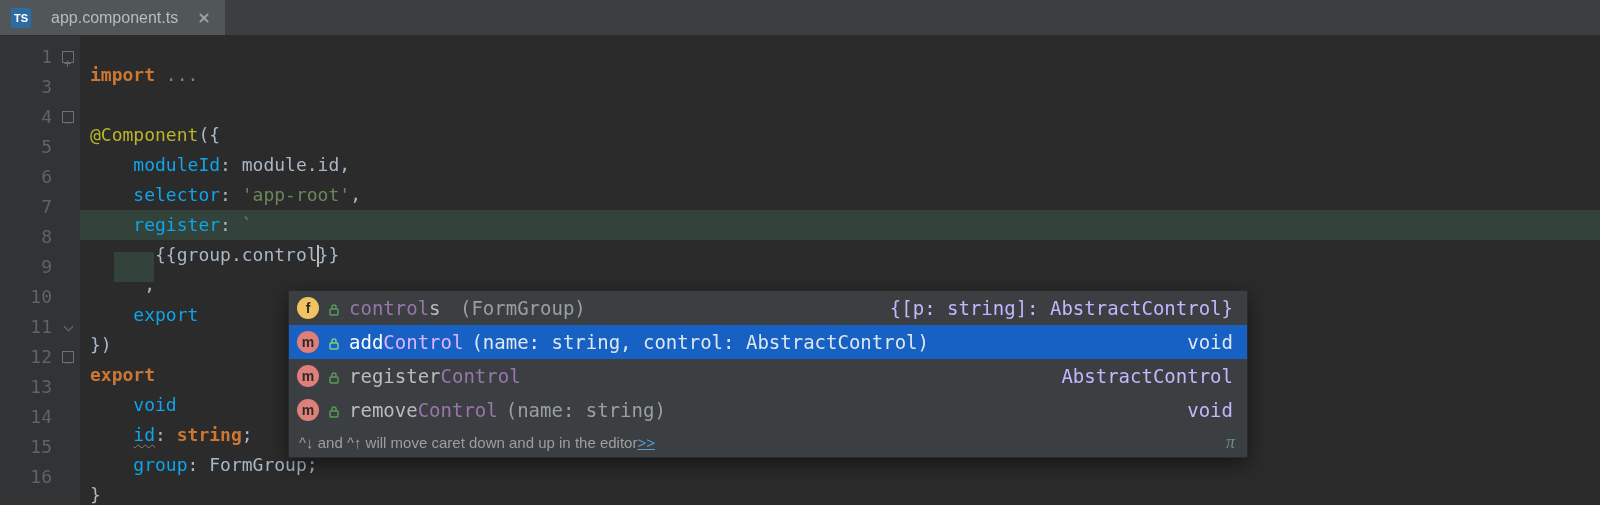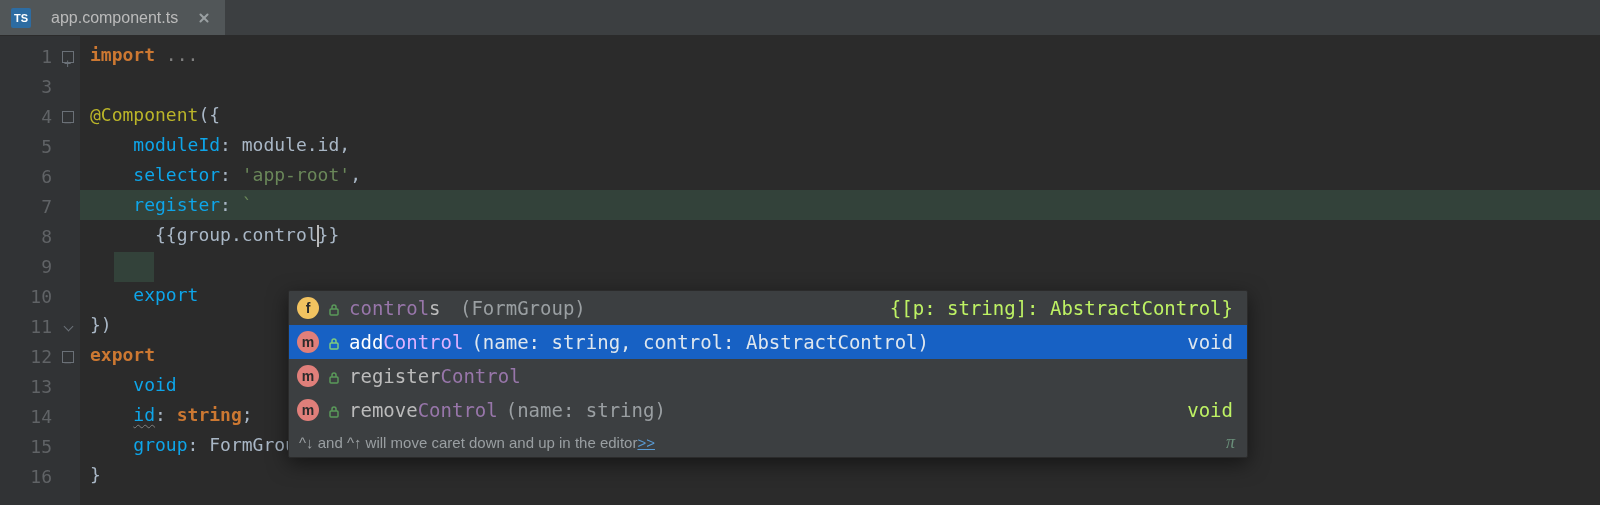--- a/index.html
+++ b/index.html
@@ -69,21 +69,21 @@
     content:"−"; position:absolute; color:#6a7077; font-size:13px;
     left:2px; top:-3px;
   }
   .fold-close::before{
     content:""; position:absolute; border-left:1px solid #6a7077;
     border-bottom:1px solid #6a7077; width:6px; height:6px;
     transform:rotate(-45deg); left:3px; top:2px;
   }
 
   .code {
-    flex:1; position:relative; padding-top:4px;
+    flex:1; position:relative; padding-top:24px;
   }
   .code .row {
     height:30px; line-height:30px;
     padding-left:10px; white-space:pre;
   }
   .hl-line { background:#33423a; } 
   .bg-strip {
     position:absolute; left:34px; top:216px; width:40px; height:30px;
     background:#33423a;
   }
@@ -129,21 +129,21 @@
   .vis-badge {
     width:14px; height:14px; position:relative; flex:0 0 auto;
   }
   .vis-badge svg { width:14px; height:14px; }
   .popup .name { white-space:pre; }
   .popup .name .match { color:#9876aa; }
   .popup .item.selected .name .match { color:#e0b2ff; }
   .popup .sig { color:#9a9fa2; white-space:pre; }
   .popup .item.selected .sig { color:#dfe7ee; }
   .popup .spacer { flex:1; }
-  .popup .ret { color:#bef264; white-space:pre; }
+  .popup .ret { color:#c4b5fd; white-space:pre; }
   .popup .item.selected .ret { color:#dfe7ee; }
   .popup-footer {
     display:flex; align-items:center; height:30px;
     padding:0 12px 0 10px; color:#9a9fa2;
     font-family:-apple-system,Segoe UI,Arial,sans-serif;
     font-size:15px;
   }
   .popup-footer .spacer{flex:1}
   .pi { font-family:serif; font-style:italic; color:#6a8f7a; font-size:18px;}
   .link { color:#5a9bd4; text-decoration:underline; cursor:pointer; }
@@ -236,20 +236,21 @@
       <div class="item">
         <span class="kind-badge kind-m">m</span>
         <span class="vis-badge">
           <svg viewBox="0 0 14 14">
               <rect x="3" y="6" width="8" height="6" rx="1" fill="none" stroke="#5a9a5a" stroke-width="1.5"></rect>
               <path d="M5 6 V4 a2 2 0 0 1 4 0 V6" fill="none" stroke="#5a9a5a" stroke-width="1.5"></path>
             </svg>
         </span>
         <span class="name"><span>register</span><span class="match">Control</span></span>
         <span class="spacer"></span>
+        <span class="ret">AbstractControl</span>
       </div>
 
       <div class="item">
         <span class="kind-badge kind-m">m</span>
         <span class="vis-badge">
           <svg viewBox="0 0 14 14">
               <rect x="3" y="6" width="8" height="6" rx="1" fill="none" stroke="#5a9a5a" stroke-width="1.5"></rect>
               <path d="M5 6 V4 a2 2 0 0 1 4 0 V6" fill="none" stroke="#5a9a5a" stroke-width="1.5"></path>
             </svg>
         </span>

